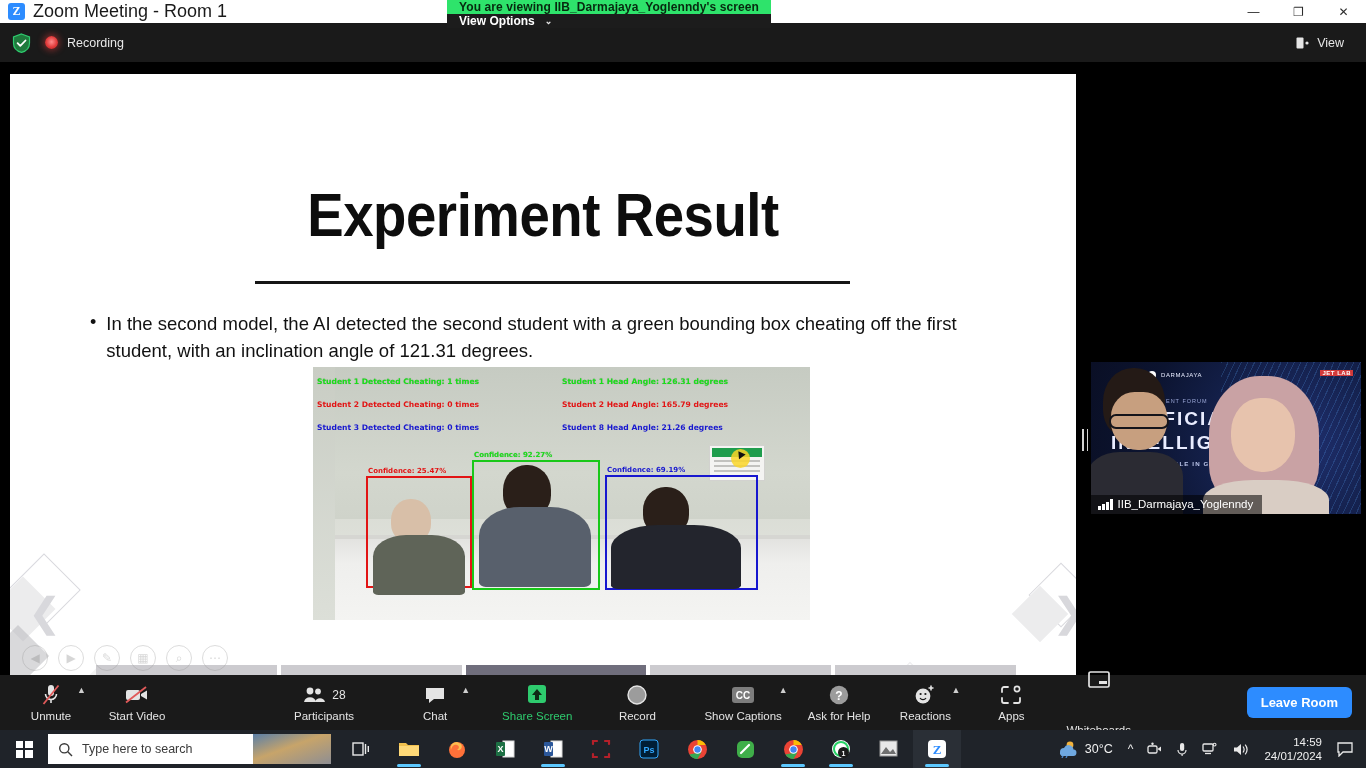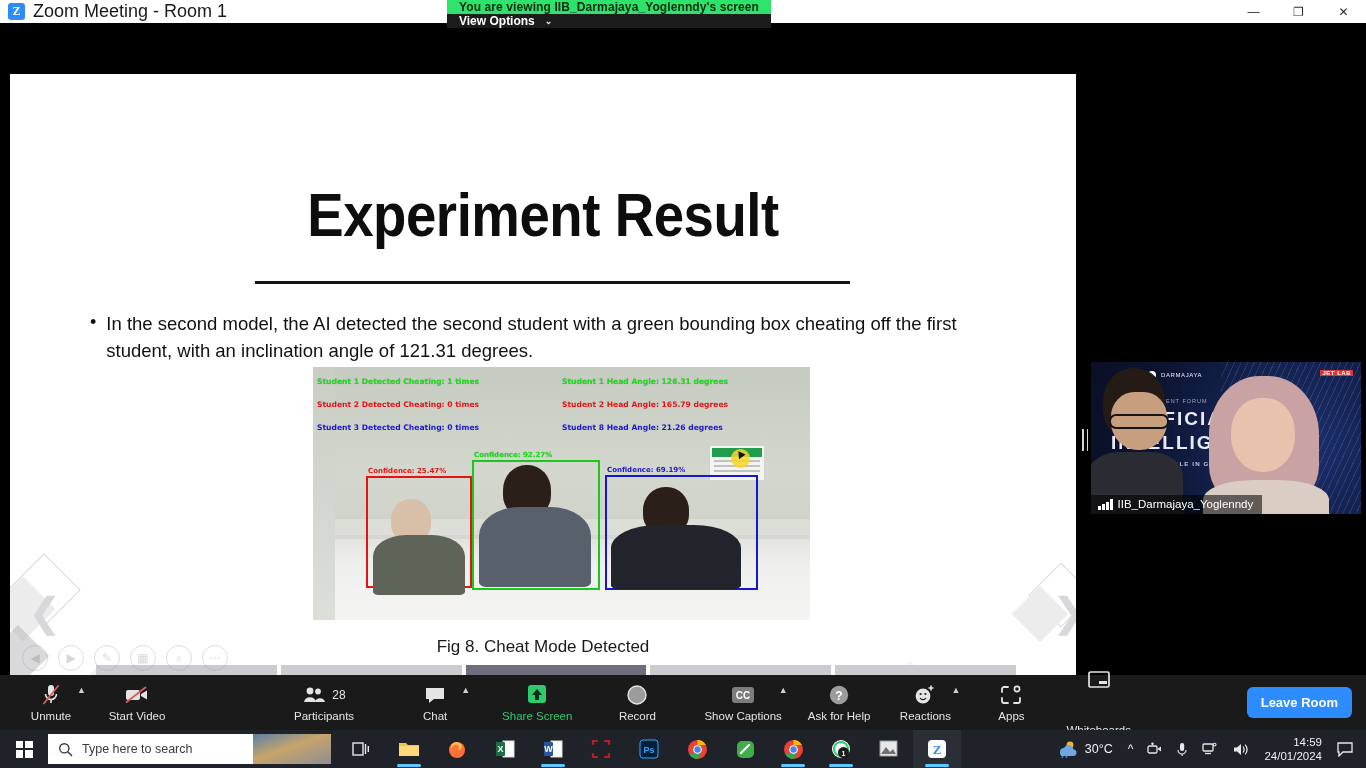--- a/index.html
+++ b/index.html
@@ -264,20 +264,39 @@
   </div>
 
   <div class="share-banner">
     <div class="msg">You are viewing IIB_Darmajaya_Yoglenndy's screen</div>
     <div class="viewopt">
       <span>View Options</span>
       <span class="caret-sm">⌄</span>
     </div>
   </div>
 
+  <div class="zoom-topbar">
+    <div class="shield">
+      <svg width="19" height="20" viewBox="0 0 19 20">
+        <path d="M9.5 1 L17.5 4 V10 C17.5 15 13.8 18.3 9.5 19.4 C5.2 18.3 1.5 15 1.5 10 V4 Z" fill="#1f7a3d" stroke="#2ecb6e" stroke-width="1.2"></path>
+        <path d="M5.6 10.2 l2.7 2.7 l5.2 -5.4" fill="none" stroke="#ffffff" stroke-width="1.8" stroke-linecap="round" stroke-linejoin="round"></path>
+      </svg>
+    </div>
+    <div class="rec-wrap">
+      <div class="rec-dot"></div>
+      <div class="rec-label">Recording</div>
+    </div>
+    <div class="view-btn">
+      <svg width="14" height="12" viewBox="0 0 14 12">
+        <rect x="0.5" y="0.5" width="7" height="11" rx="1" fill="#e6e6e6"></rect>
+        <circle cx="11" cy="6" r="1.6" fill="#e6e6e6"></circle>
+      </svg>
+      <span>View</span>
+    </div>
+  </div>
 
   <div class="stage">
 
     <div class="shared-screen">
 
       <div class="deco deco-sq" style="left:8px; top:490px; width:52px; height:52px;"></div>
       <div class="deco deco-fill" style="left:-10px; top:512px; width:46px; height:46px;"></div>
       <div class="deco deco-gray" style="left:-14px; top:560px; width:44px; height:44px; opacity:.55;"></div>
       <div class="deco deco-sq" style="left:1028px; top:498px; width:46px; height:46px;"></div>
       <div class="deco deco-fill" style="left:1010px; top:520px; width:40px; height:40px;"></div>
@@ -330,21 +349,20 @@
         <div class="person-head" style="left:190px; top:98px; width:48px; height:52px;"></div>
         <div class="person-body" style="left:166px; top:140px; width:112px; height:80px; background:#58606c;"></div>
 
         <div class="bbox" style="left:292px; top:108px; width:153px; height:115px; border-color:#1717cf;">
           <div class="conf b">Confidence: 69.19%</div>
         </div>
         <div class="person-head" style="left:330px; top:120px; width:46px; height:48px;"></div>
         <div class="person-body" style="left:298px; top:158px; width:130px; height:64px; background:#23252d;"></div>
       </div>
 
-      <div class="fig-caption">Fig 8. Cheat Mode Detected</div>
 
       <div class="progress-track">
         <div class="pseg"></div>
         <div class="pseg"></div>
         <div class="pseg active"></div>
         <div class="pseg"></div>
         <div class="pseg"></div>
       </div>
 
       <div class="ppt-controls">

